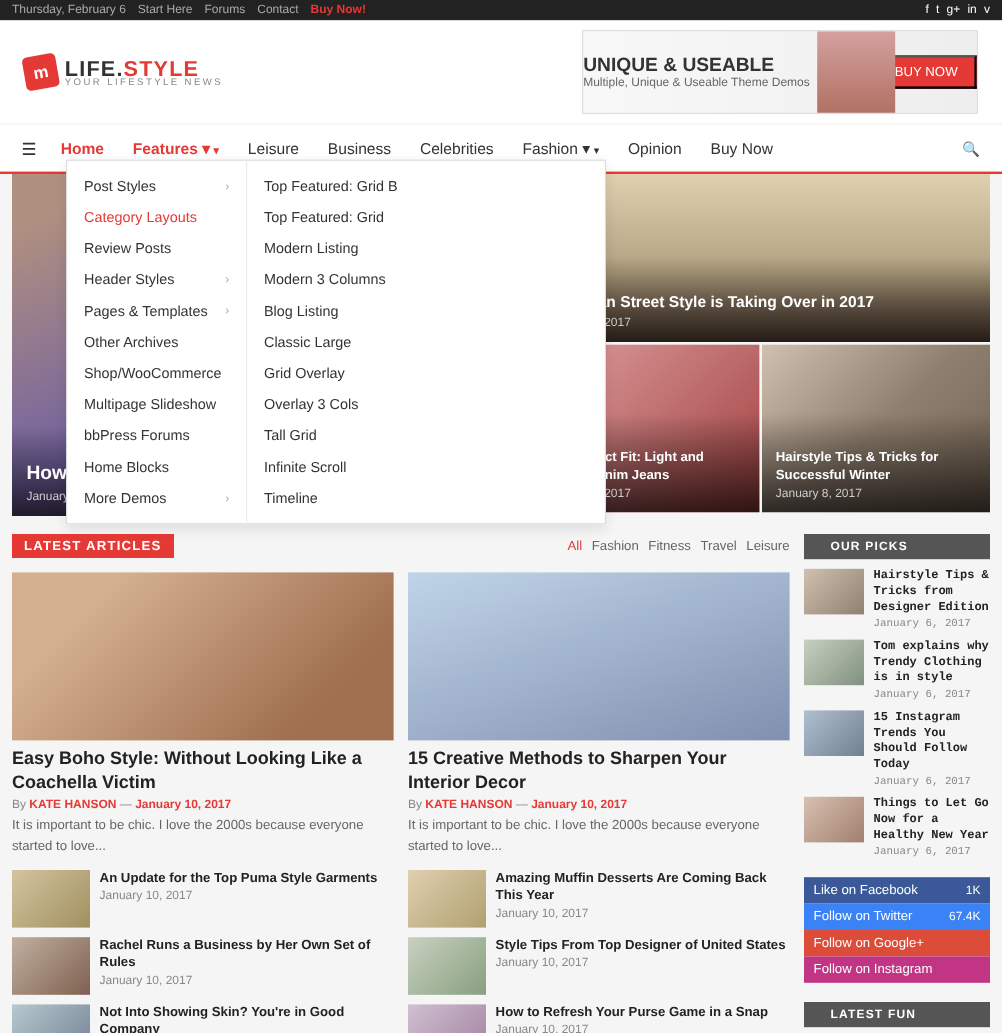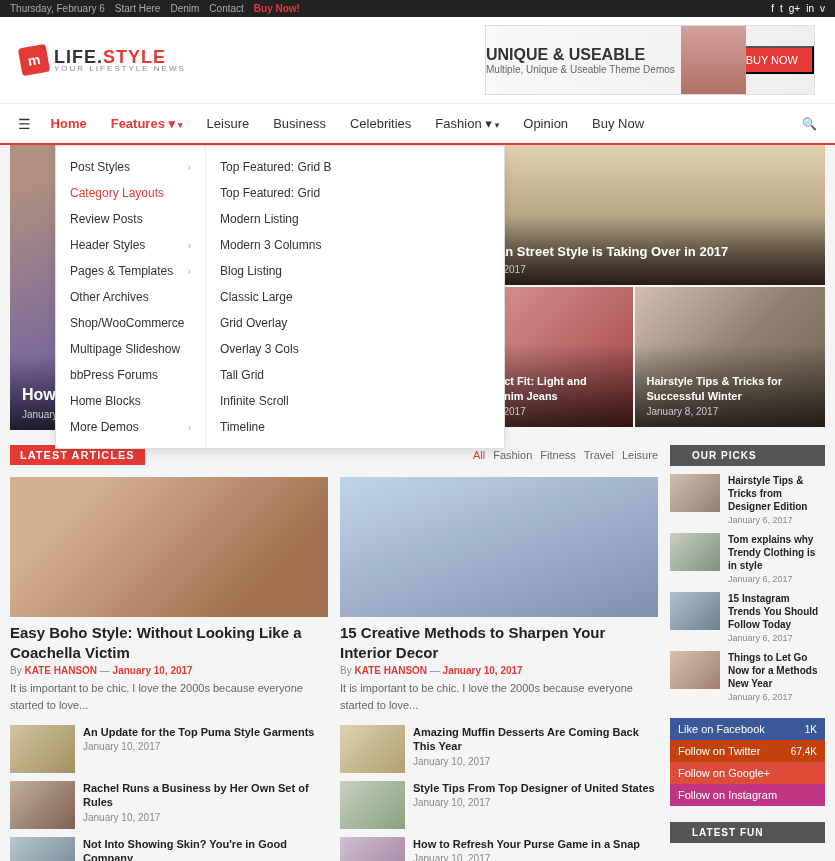--- a/index.html
+++ b/index.html
@@ -79,28 +79,28 @@
     .article-list-thumb { width: 65px; height: 48px; background: linear-gradient(135deg, #c8b8a8 0%, #907060 100%); flex-shrink: 0; }
     .article-list-body { flex: 1; }
     .article-list-title { font-size: 11px; font-weight: bold; color: #222; line-height: 1.3; margin-bottom: 2px; }
     .article-list-date { font-size: 10px; color: #888; }
 
     
     .sidebar-section { margin-bottom: 16px; }
     .sidebar-title { background: #555; color: #fff; font-size: 10px; font-weight: bold; padding: 5px 22px; letter-spacing: 1px; text-transform: uppercase; margin-bottom: 8px; }
     .sidebar-item { display: flex; gap: 8px; margin-bottom: 8px; align-items: flex-start; }
     .sidebar-thumb { width: 50px; height: 38px; background: linear-gradient(135deg, #c8b8a8 0%, #907060 100%); flex-shrink: 0; }
-    .sidebar-body { flex: 1; }
+    .sidebar-body { flex: 1; font-family: Liberation Mono, monospace; }
     .sidebar-item-title { font-size: 10px; font-weight: bold; color: #222; line-height: 1.3; margin-bottom: 2px; }
     .sidebar-item-date { font-size: 9px; color: #888; }
 
     
     .social-btn { display: flex; align-items: center; justify-content: space-between; padding: 5px 8px; margin-bottom: 0; color: #fff; font-size: 11px; cursor: pointer; }
     .social-btn.fb { background: #3b5998; }
-    .social-btn.tw { background: #c2410c; }
+    .social-btn.tw { background: #3b82f6; }
     .social-btn.gp { background: #dd4b39; }
     .social-btn.ig { background: #c13584; }
     .social-count { font-size: 10px; }
 
     
     .img-fashion-1 { background: linear-gradient(135deg, #d4b090 20%, #a07050 80%); }
     .img-fashion-2 { background: linear-gradient(160deg, #c0d4e8 0%, #8090b0 100%); }
     .img-hero-main { background: linear-gradient(160deg, #b09080 10%, #7060a0 60%, #504060 90%); }
     .img-hero-tr { background: linear-gradient(180deg, #e0d0b0 0%, #b0a080 60%, #806050 100%); }
     .img-hero-bl { background: linear-gradient(135deg, #e0a0a0 0%, #c07070 50%, #a04040 100%); }
@@ -109,21 +109,21 @@
     .two-col-list { display: flex; gap: 12px; }
     .two-col-list > div { flex: 1; }
   </style>
 </head>
 <body>
 
 <div class="top-bar">
   <div class="top-bar-left">
     <span>Thursday, February 6</span>
     <span style="cursor:pointer">Start Here</span>
-    <span style="cursor:pointer">Denim</span>
+    <span style="cursor:pointer">Forums</span>
     <span style="cursor:pointer">Contact</span>
     <span style="cursor:pointer;color:#e53935;font-weight:bold;">Buy Now!</span>
   </div>
   <div class="top-bar-right">
     <span>f</span>
     <span>t</span>
     <span>g+</span>
     <span>in</span>
     <span>v</span>
   </div>
@@ -156,21 +156,21 @@
     <div class="nav-item active">Home</div>
     <div class="nav-item has-dropdown" style="color:#e53935;font-weight:bold;">Features ▾</div>
     <div class="nav-item">Leisure</div>
     <div class="nav-item">Business</div>
     <div class="nav-item">Celebrities</div>
     <div class="nav-item has-dropdown">Fashion ▾</div>
     <div class="nav-item">Opinion</div>
     <div class="nav-item">Buy Now</div>
     <div class="nav-search">🔍</div>
 
-    <div class="dropdown-overlay" style="left:55px;top:41px;">
+    <div class="dropdown-overlay" style="left:55px;top:29px;">
       <div class="dropdown-col">
         <div class="dropdown-item">
             <span>Post Styles</span>
             <span class="arrow">›</span>
           </div>
         <div class="dropdown-item highlighted">
             <span>Category Layouts</span>
           </div>
         <div class="dropdown-item">
             <span>Review Posts</span>
@@ -365,21 +365,21 @@
       <div class="sidebar-item">
         <div class="sidebar-thumb" style="background:linear-gradient(135deg,#b0c0d0,#708090);"></div>
         <div class="sidebar-body">
           <div class="sidebar-item-title">15 Instagram Trends You Should Follow Today</div>
           <div class="sidebar-item-date">January 6, 2017</div>
         </div>
       </div>
       <div class="sidebar-item">
         <div class="sidebar-thumb" style="background:linear-gradient(135deg,#d8c0b0,#a08070);"></div>
         <div class="sidebar-body">
-          <div class="sidebar-item-title">Things to Let Go Now for a Methods New Year</div>
+          <div class="sidebar-item-title">Things to Let Go Now for a Healthy New Year</div>
           <div class="sidebar-item-date">January 6, 2017</div>
         </div>
       </div>
     </div>
 
     <div class="sidebar-section">
       <div class="social-btn fb">
         <span>Like on Facebook</span>
         <span class="social-count">1K</span>
       </div>

